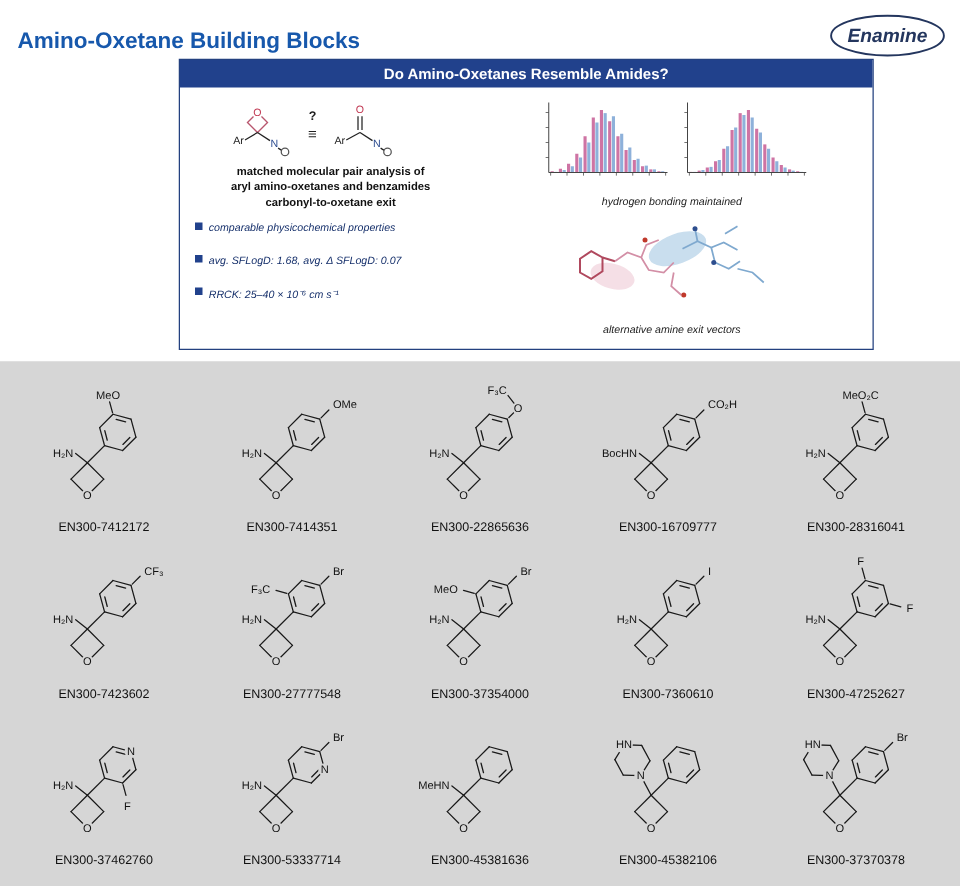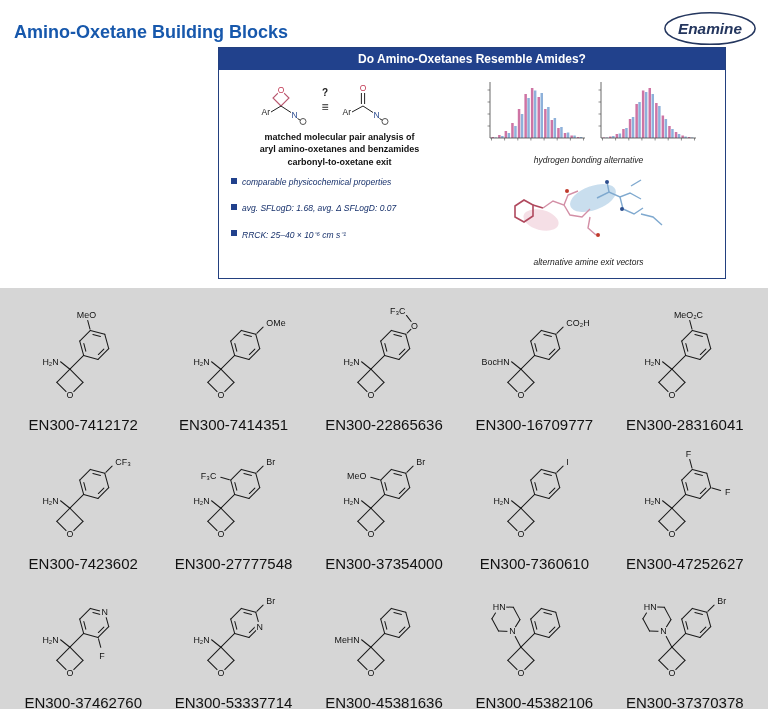--- a/index.html
+++ b/index.html
@@ -3,37 +3,37 @@
 <meta charset="utf-8">
 <style>
   * { box-sizing: border-box; margin: 0; padding: 0; }
   body {
     width: 768px; height: 709px; margin: 0; overflow: hidden;
     background: #ffffff; font-family: "Liberation Sans", sans-serif;
     display: flex; flex-direction: column;
   }
   .top-bar { display: flex; justify-content: space-between; align-items: flex-start; padding: 10px 10px 0 14px; }
   .page-title { font-size: 18px; font-weight: bold; color: #1758ac; margin-top: 12px; }
-  .infographic { width: 508px; margin: 0 42px 0 auto; border: 1px solid #23407f; background: #fff; }
+  .infographic { width: 556px; margin: 0 69px 0 auto; border: 1px solid #23407f; background: #fff; }
   .info-header { background: #21418c; color: #fff; font-weight: bold; font-size: 12px; text-align: center; padding: 4px 2px; }
   .info-body { display: flex; gap: 8px; padding: 6px 8px 8px 8px; }
   .info-left { width: 225px; display: flex; flex-direction: column; align-items: center; }
   .info-right { flex: 1; display: flex; flex-direction: column; align-items: center; }
   .intro { font-size: 9px; font-weight: bold; text-align: left; color: #111; line-height: 1.3; }
   .intro.swap { margin: 2px 0 5px 0; }
   .bullets { display: flex; flex-direction: column; gap: 16px; width: 100%; padding-left: 4px; margin-top: 3px; }
   .bullet { display: flex; gap: 5px; align-items: flex-start; font-size: 8.5px; font-style: italic; color: #16306b; }
   .bullet .sq { width: 6px; height: 6px; background: #21418c; flex: none; margin-top: 1px; }
   .charts-row { display: flex; gap: 6px; justify-content: center; }
   .caption { font-size: 8.5px; font-style: italic; text-align: center; color: #222; margin: 1px 0 3px 0; }
   .catalog { background: #d6d6d6; margin-top: 9px; padding: 12px 8px 6px 8px; flex: 1; }
   .compound-grid { display: grid; grid-template-columns: repeat(5, 1fr); row-gap: 6px; }
   .compound-cell { display: flex; flex-direction: column; align-items: center; }
   .compound-cell svg { width: 124px; height: 116px; display: block; }
-  .compound-id { font-size: 15px; color: #111; margin-top: 0px; }
+  .compound-id { font-size: 10px; color: #111; margin-top: 0px; }
   .logo svg { display: block; }
 </style>
 </head>
 <body>
 
 <div class="top-bar">
   <div class="page-title">Amino-Oxetane Building Blocks</div>
   <div class="logo">
     <svg viewBox="0 0 100 38" width="96" height="37">
       <ellipse cx="50" cy="19" rx="47" ry="16.5" fill="#ffffff" stroke="#24365e" stroke-width="1.6"></ellipse>
@@ -176,21 +176,21 @@
               <line x1="63.1" y1="62" x2="63.1" y2="64.5" stroke="#444" stroke-width="0.6"></line>
               <line x1="76.2" y1="62" x2="76.2" y2="64.5" stroke="#444" stroke-width="0.6"></line>
               <line x1="89.4" y1="62" x2="89.4" y2="64.5" stroke="#444" stroke-width="0.6"></line>
               <line x1="102.5" y1="62" x2="102.5" y2="64.5" stroke="#444" stroke-width="0.6"></line>
               <line x1="6.5" y1="50" x2="9" y2="50" stroke="#444" stroke-width="0.6"></line>
               <line x1="6.5" y1="38" x2="9" y2="38" stroke="#444" stroke-width="0.6"></line>
               <line x1="6.5" y1="26" x2="9" y2="26" stroke="#444" stroke-width="0.6"></line>
               <line x1="6.5" y1="14" x2="9" y2="14" stroke="#444" stroke-width="0.6"></line>
             </svg></div>
       </div>
-      <div class="caption">hydrogen bonding alternative</div>
+      <div class="caption">hydrogen bonding maintained</div>
       <svg viewBox="0 0 175 88" width="175" height="88">
         <ellipse cx="92" cy="30" rx="24" ry="12" fill="#9cc3e0" opacity="0.55" transform="rotate(-20 92 30)"></ellipse>
         <ellipse cx="40" cy="52" rx="18" ry="10" fill="#e8b9c8" opacity="0.45" transform="rotate(15 40 52)"></ellipse>
         <g stroke="#b0495e" stroke-width="1.6" fill="none">
           <path d="M14 38 l9 -6 9 5 0 11 -9 6 -9 -5 z"></path>
           <path d="M32 37 l10 3"></path>
         </g>
         <g stroke="#d38fa6" stroke-width="1.4" fill="none">
           <path d="M42 40 l10 -7 11 4 6 10 12 2 8 -8"></path>
           <path d="M63 37 l4 -10 10 -4"></path>

